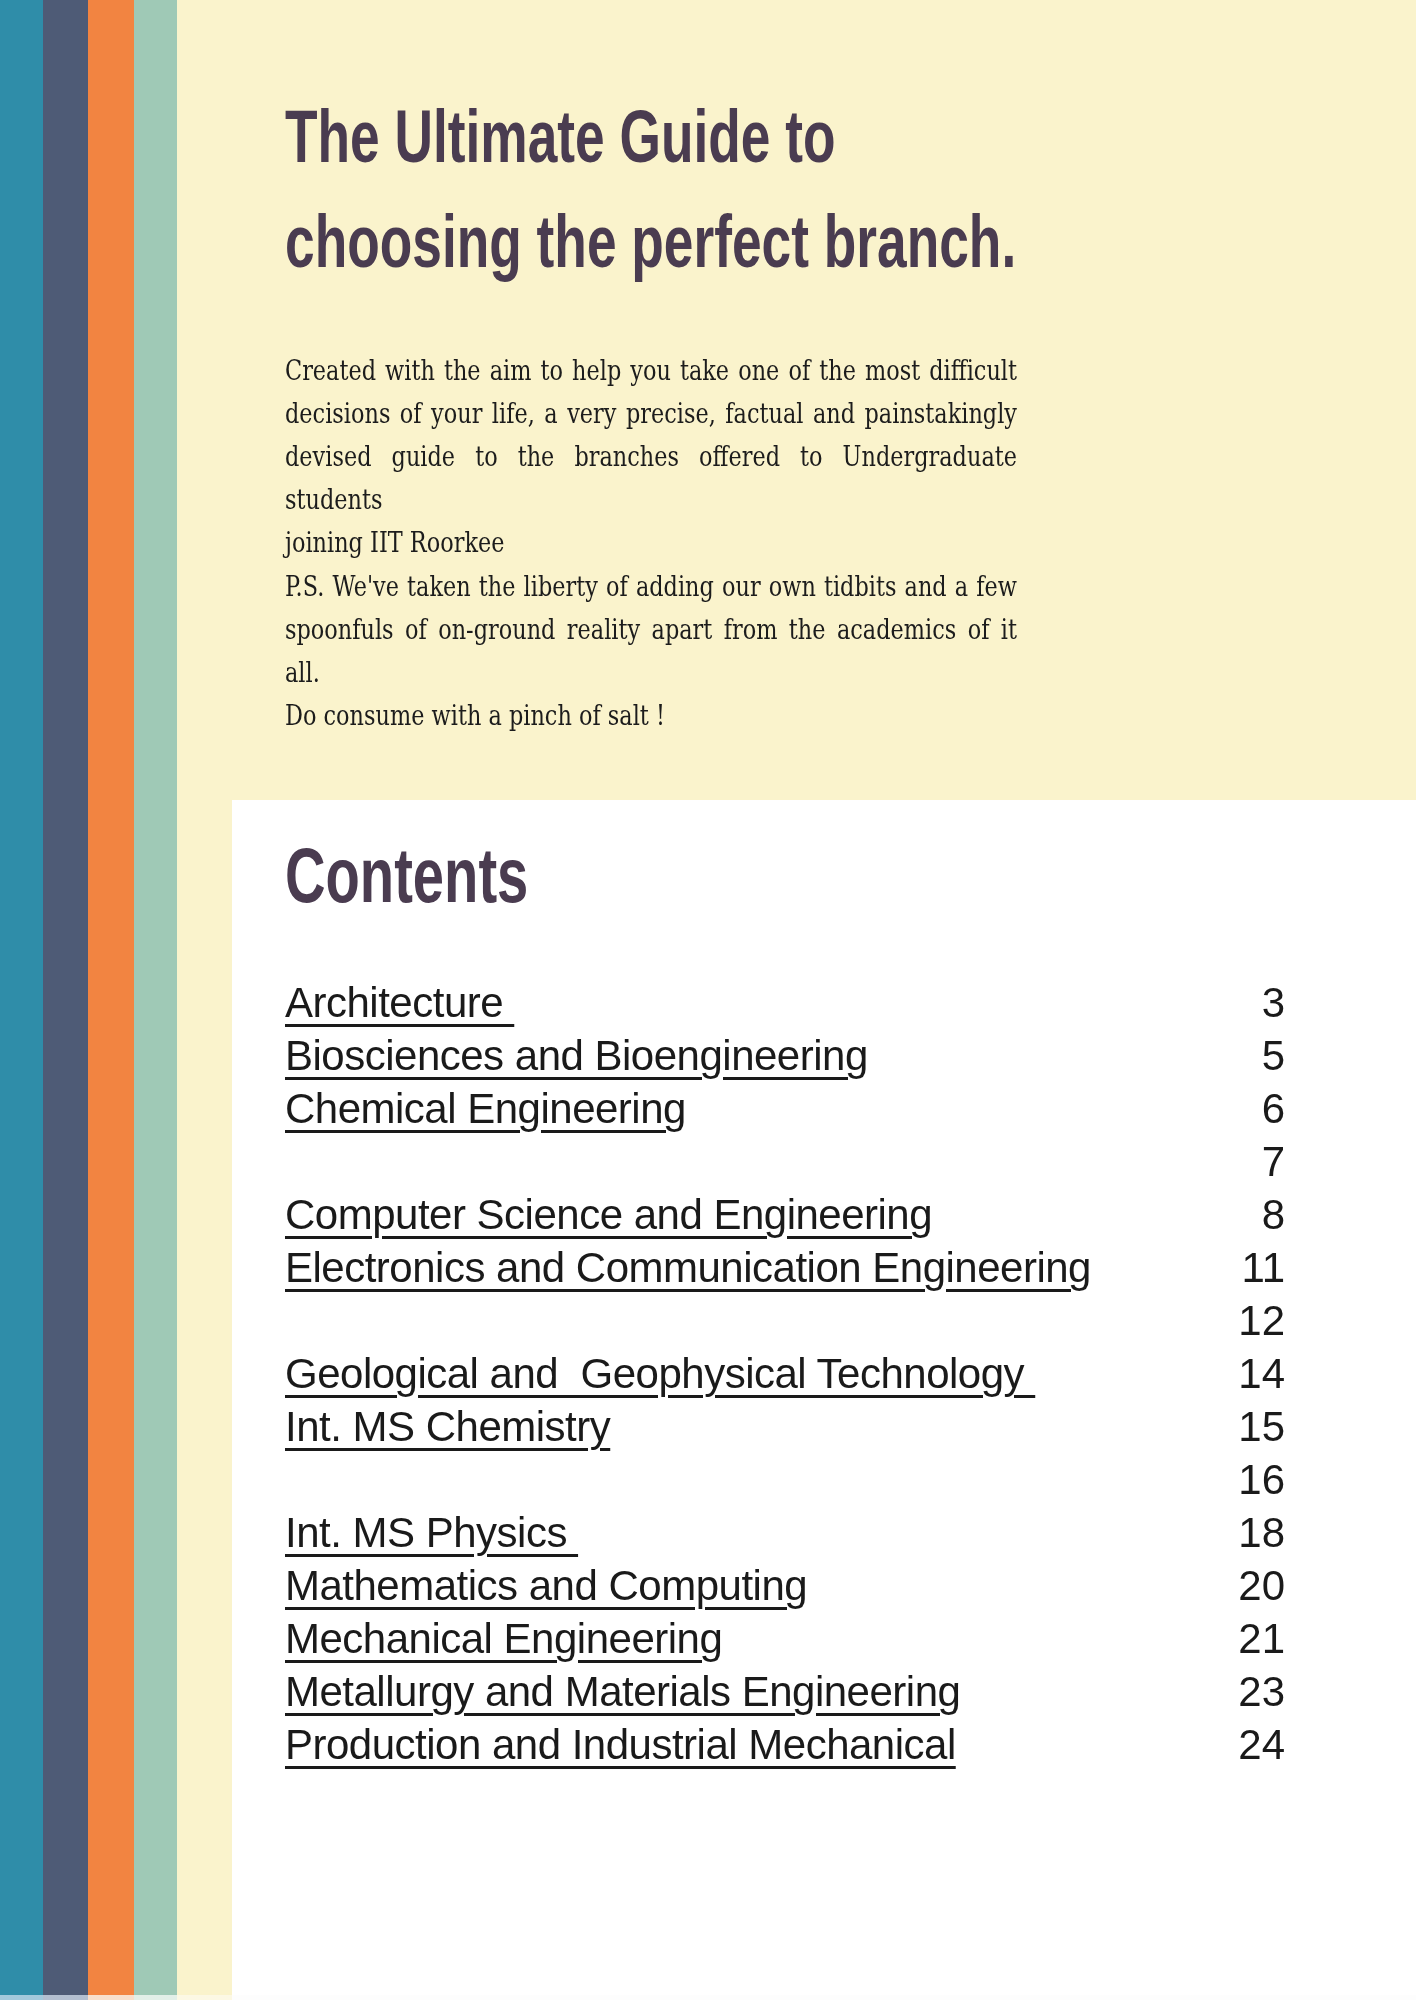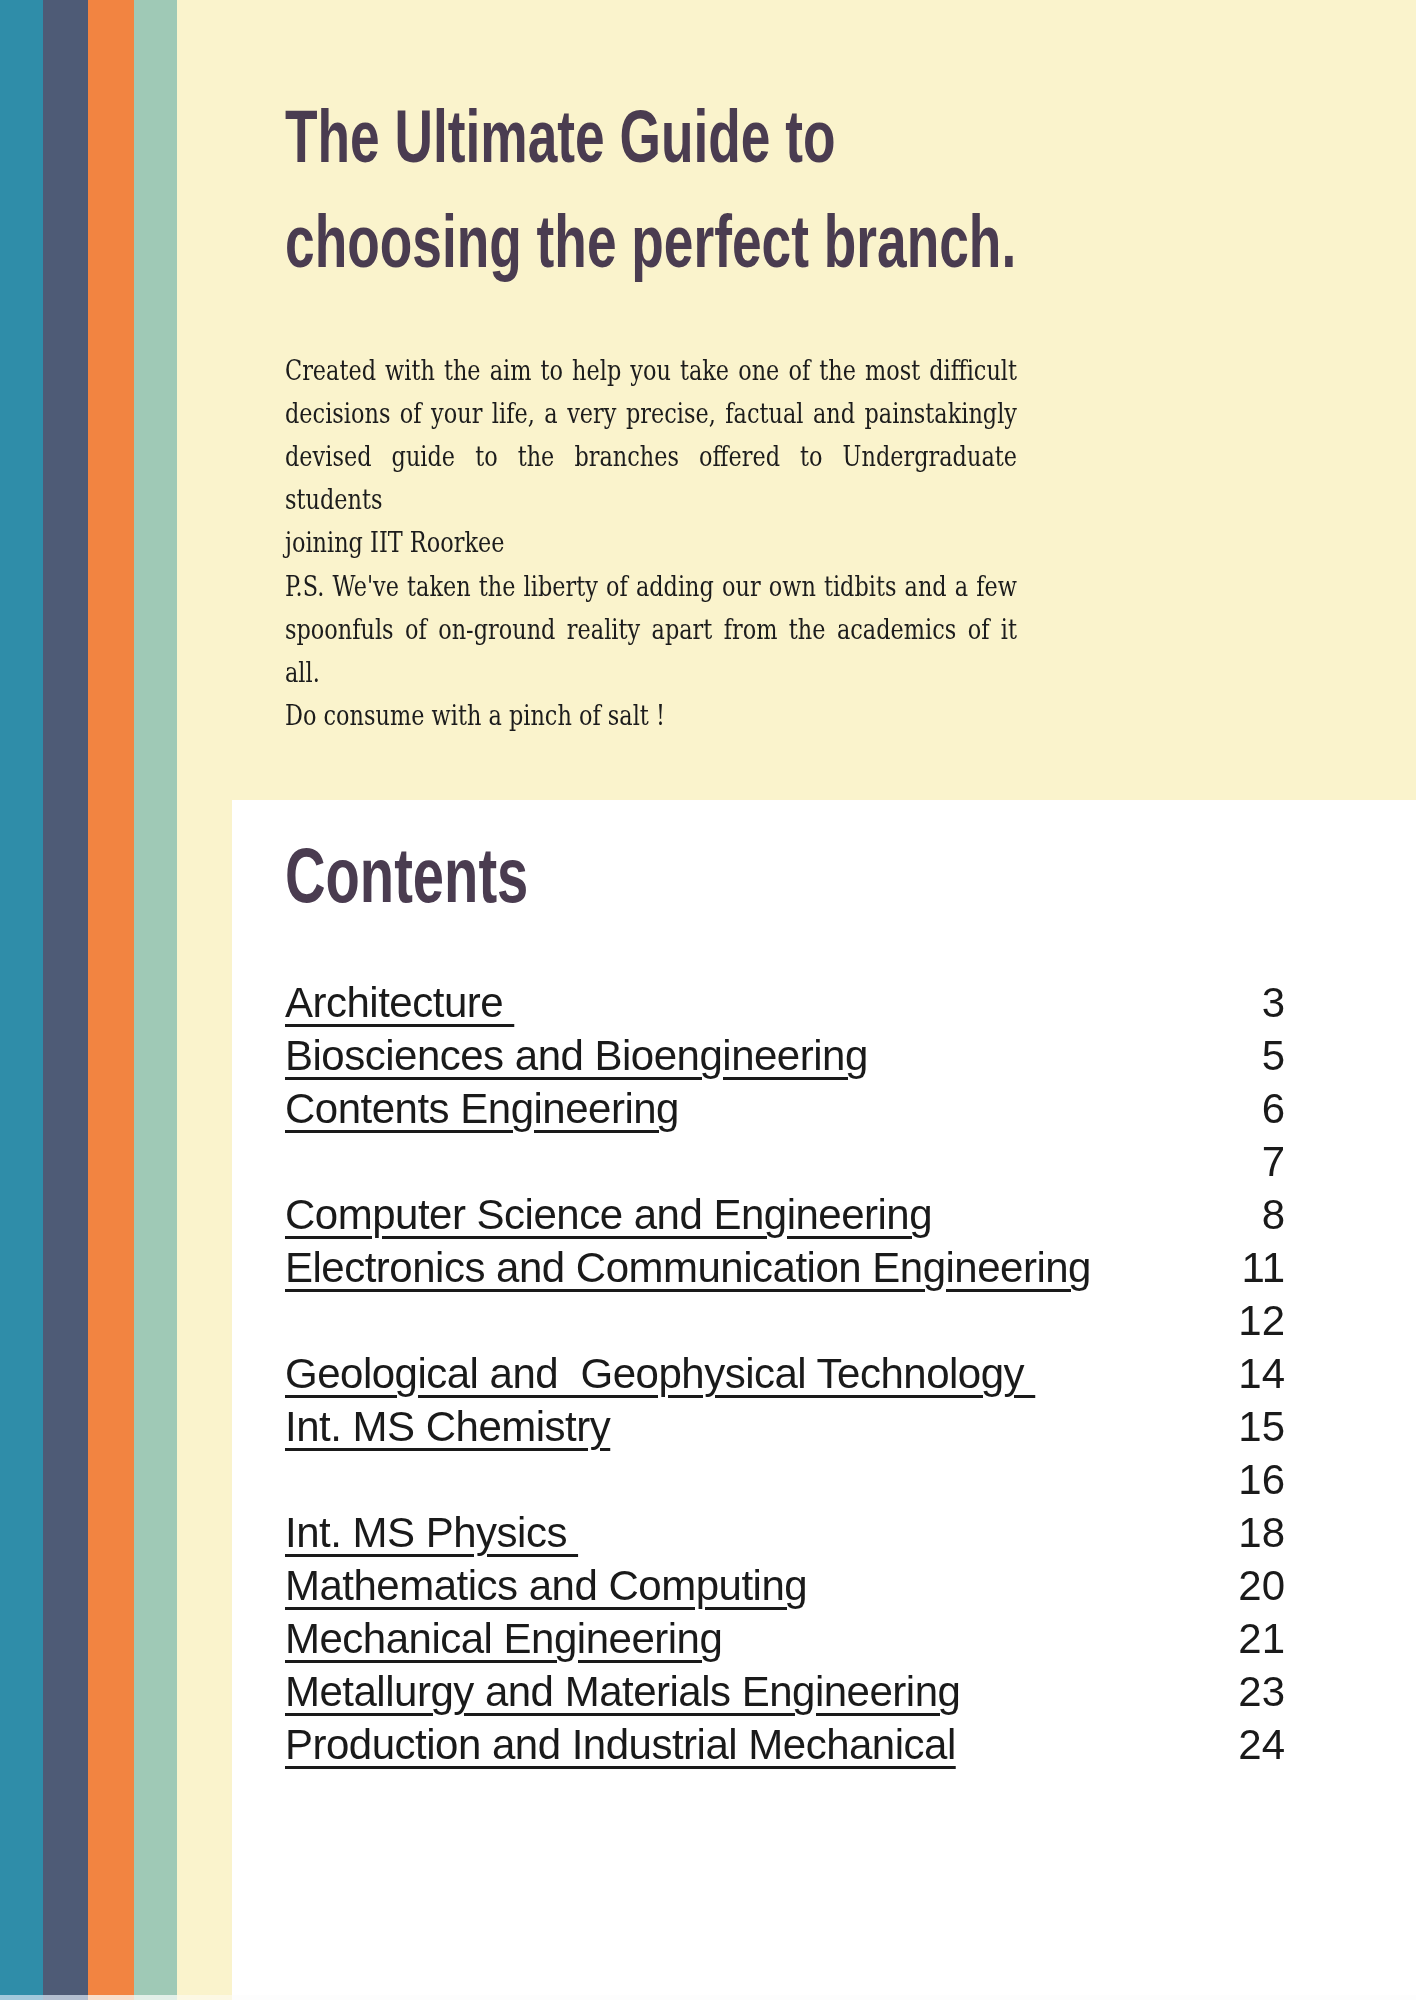--- a/index.html
+++ b/index.html
@@ -102,21 +102,21 @@
 <div class="toc">
     <div class="toc-row">
       <span class="toc-label">Architecture </span>
       <span class="toc-page">3</span>
     </div>
     <div class="toc-row">
       <span class="toc-label">Biosciences and Bioengineering</span>
       <span class="toc-page">5</span>
     </div>
     <div class="toc-row">
-      <span class="toc-label">Contents Engineering</span>
+      <span class="toc-label">Chemical Engineering</span>
       <span class="toc-page">6</span>
     </div>
     <div class="toc-row">
       <span class="toc-page">7</span>
     </div>
     <div class="toc-row">
       <span class="toc-label">Computer Science and Engineering</span>
       <span class="toc-page">8</span>
     </div>
     <div class="toc-row">

